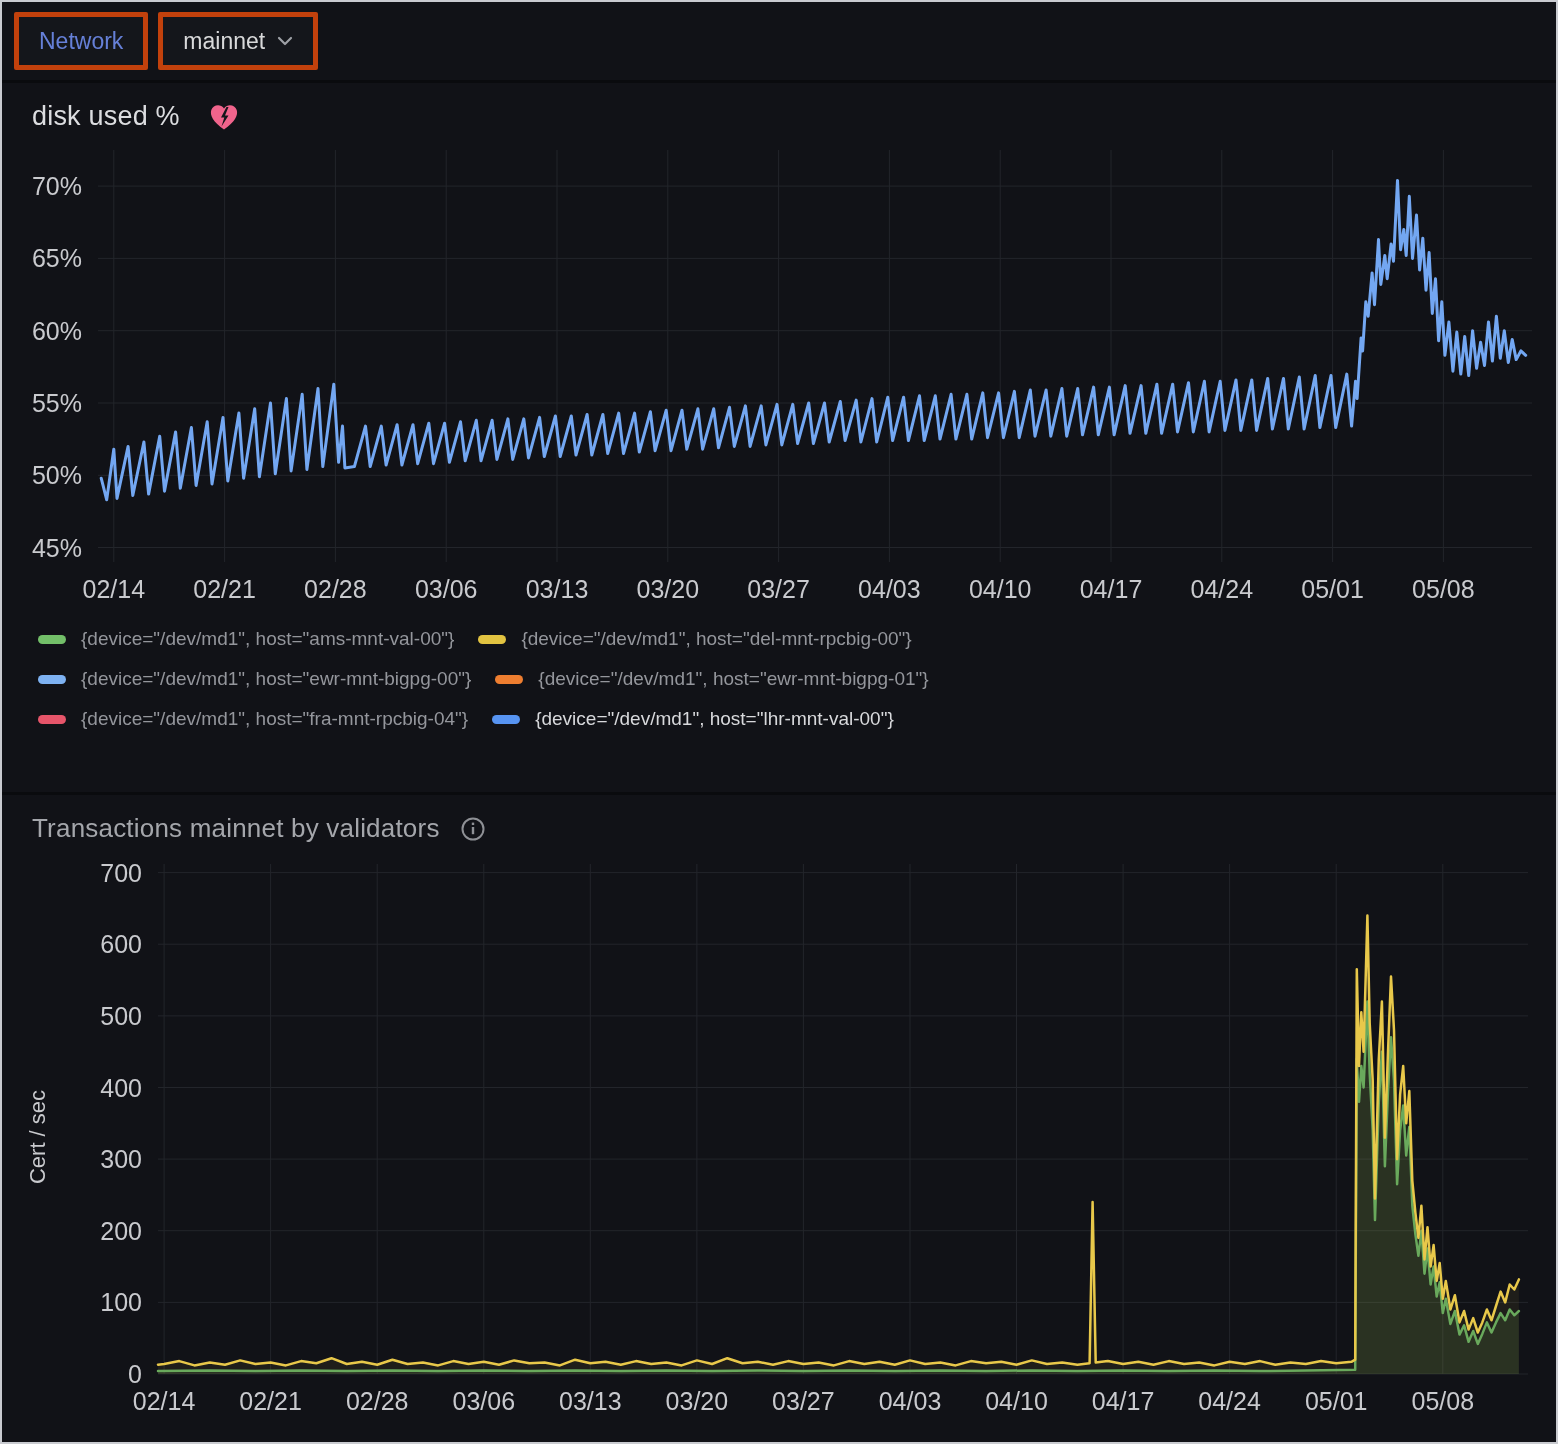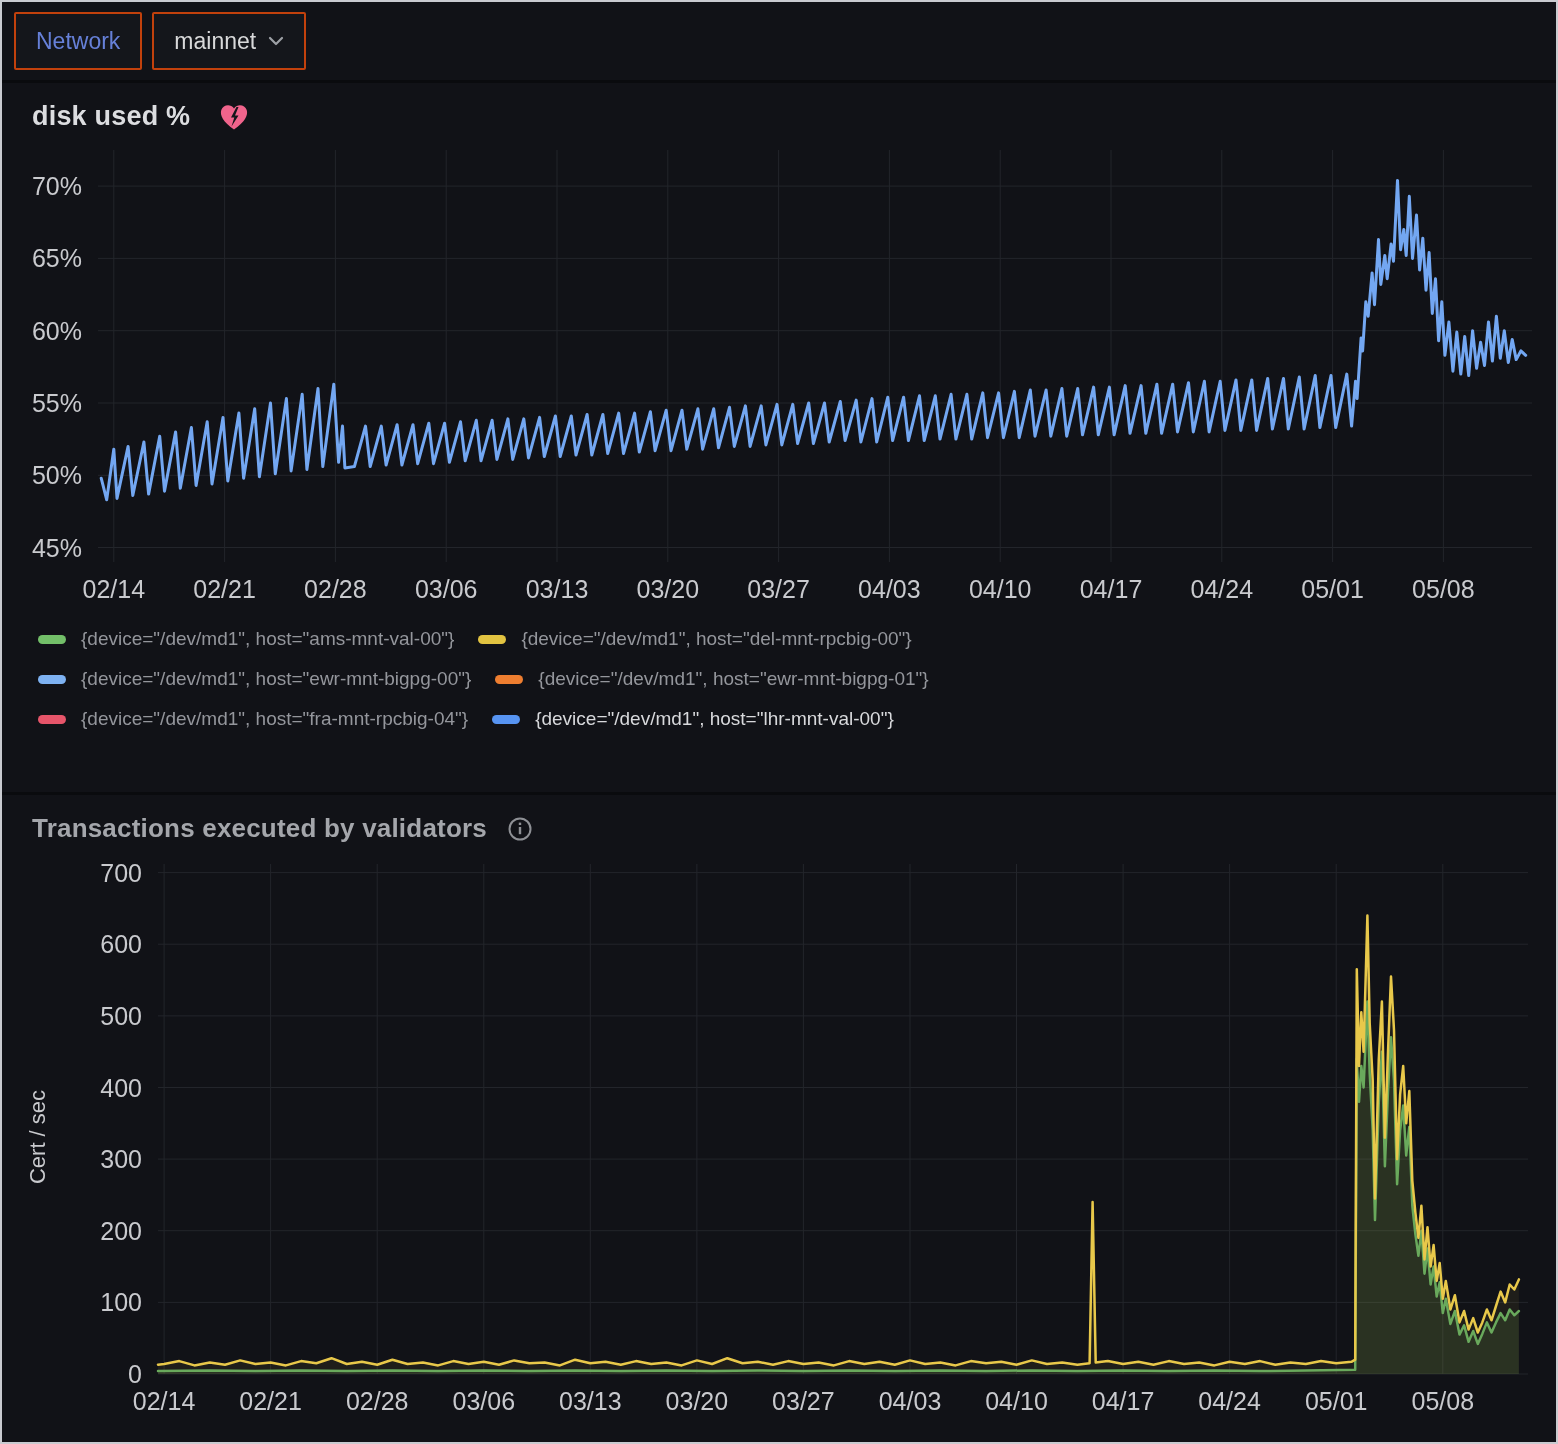--- a/index.html
+++ b/index.html
@@ -11,33 +11,33 @@
     font-family:"Liberation Sans","DejaVu Sans",sans-serif;
     overflow:hidden;
   }
   .topbar {
     height:78px; background:#111217;
     display:flex; align-items:center; gap:10px;
     padding:0 12px;
   }
   .var-box {
     height:58px; display:flex; align-items:center;
-    padding:0 20px; border:2px solid #c2410c; border-radius:2px;
+    padding:0 20px; border:5px solid #c2410c; border-radius:2px;
     background:#14161b;
   }
   .var-label { color:#6680d8; font-size:23px; font-weight:500; }
   .var-value { color:#d8d9da; font-size:23px; font-weight:500; display:flex; align-items:center; gap:12px; cursor:pointer; }
   .chev { display:block; }
 
   .panel { background:#111217; margin-top:3px; position:relative; }
   .panel-disk { height:709px; }
   .panel-tx { height:650px; }
 
   .panel-header { display:flex; align-items:center; padding:18px 0 4px 30px; gap:28px; }
-  .panel-title { color:#dcdde0; font-size:27px; font-weight:700; letter-spacing:.2px; }
+  .panel-title { color:#dcdde0; font-size:27px; font-weight:400; letter-spacing:.2px; }
   .panel-title.dim { color:#a4a6ab; font-size:26px; }
   .heart { display:block; }
   .info { display:block; margin-left:-8px; }
 
   .chart-svg { display:block; margin-left:8px; }
   svg text { font-family:"Liberation Sans","DejaVu Sans",sans-serif; font-size:25px; fill:#c9cace; }
   .grid { stroke:#23252b; stroke-width:1; }
 
   .legend { padding:10px 0 0 36px; font-size:19px; color:#94969c; }
   .legend-row { display:flex; gap:24px; margin-bottom:18px; align-items:center; }
@@ -146,21 +146,21 @@
       <span class="legend-item hl-target hl">
         <span class="swatch" style="background: rgb(87, 148, 242);"></span>
         <span class="legend-label">{device="/dev/md1", host="lhr-mnt-val-00"}</span>
       </span>
     </div>
   </div>
 </div>
 
 <div class="panel panel-tx">
   <div class="panel-header">
-    <span class="panel-title dim">Transactions executed by validators</span>
+    <span class="panel-title dim">Transactions mainnet by validators</span>
     <svg class="info" width="26" height="26" viewBox="0 0 26 26">
       <circle cx="13" cy="13" r="10.5" fill="none" stroke="#8e9095" stroke-width="2"></circle>
       <rect x="11.8" y="11" width="2.4" height="7.2" fill="#8e9095"></rect>
       <rect x="11.8" y="6.6" width="2.4" height="2.4" fill="#8e9095"></rect>
     </svg>
   </div>
   <div class="ylabel">Cert / sec</div>
   <svg class="chart-svg" width="1542" height="580" viewBox="0 0 1542 580">
       <line class="grid" x1="148" y1="526" x2="1518" y2="526"></line>
       <text x="132" y="535" text-anchor="end">0</text>

